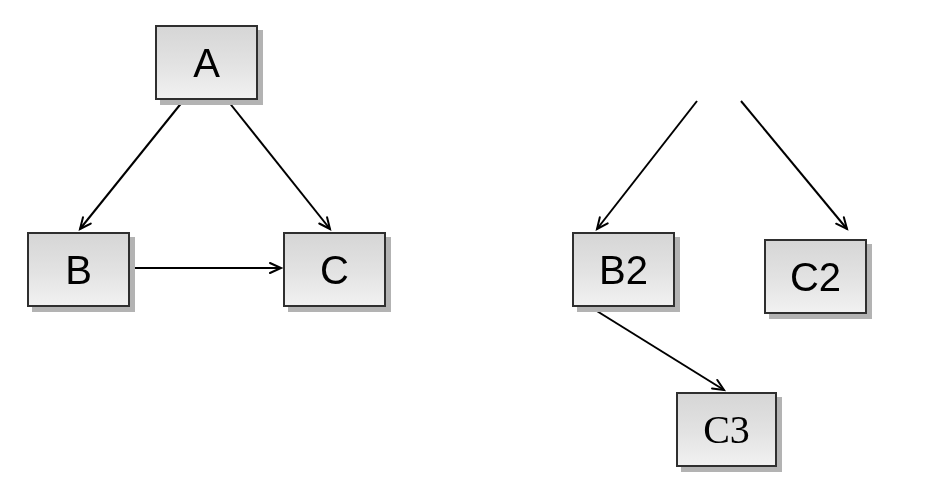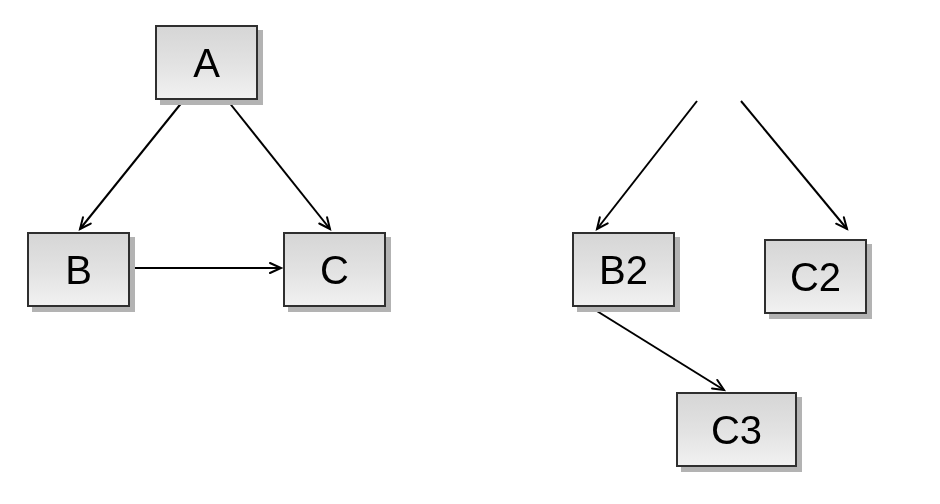--- a/index.html
+++ b/index.html
@@ -44,21 +44,21 @@
     color: #000000;
     user-select: none;
   }
   
   .node-a  { left: 155px; top: 25px;  }
   .node-b  { left: 27px;  top: 232px; }
   .node-c  { left: 283px; top: 232px; }
   .node-a2 { left: 668px; top: 25px;  }
   .node-b2 { left: 572px; top: 232px; }
   .node-c2 { left: 764px; top: 232px; margin-top: 7px; }
-  .node-c3 { left: 676px; top: 392px; width: 121px; }
+  .node-c3 { left: 676px; top: 392px; width: 101px; font-family: Liberation Serif, serif; }
 </style>
 </head>
 <body>
 
 <div class="canvas">
 
   <svg class="edges-svg" viewBox="0 0 940 504" xmlns="http://www.w3.org/2000/svg">
     <defs>
       <marker id="arrow-open" markerUnits="userSpaceOnUse" markerWidth="16" markerHeight="14" refX="13" refY="7" orient="auto">
         <path d="M2,2 L13,7 L2,12" fill="none" stroke="#000000" stroke-width="2" stroke-linecap="round" stroke-linejoin="miter"></path>

